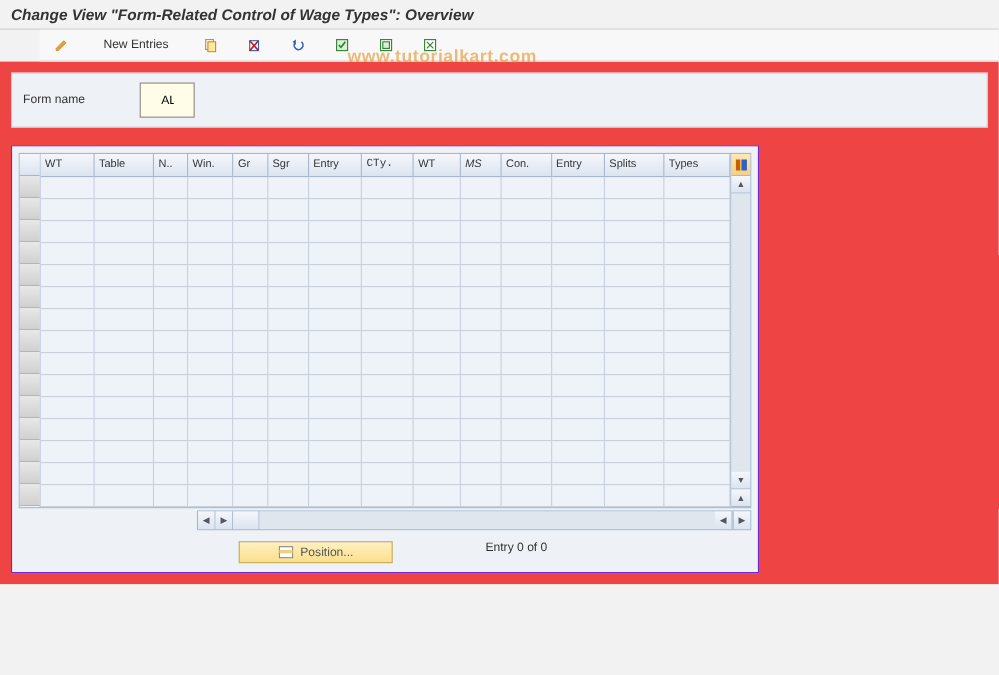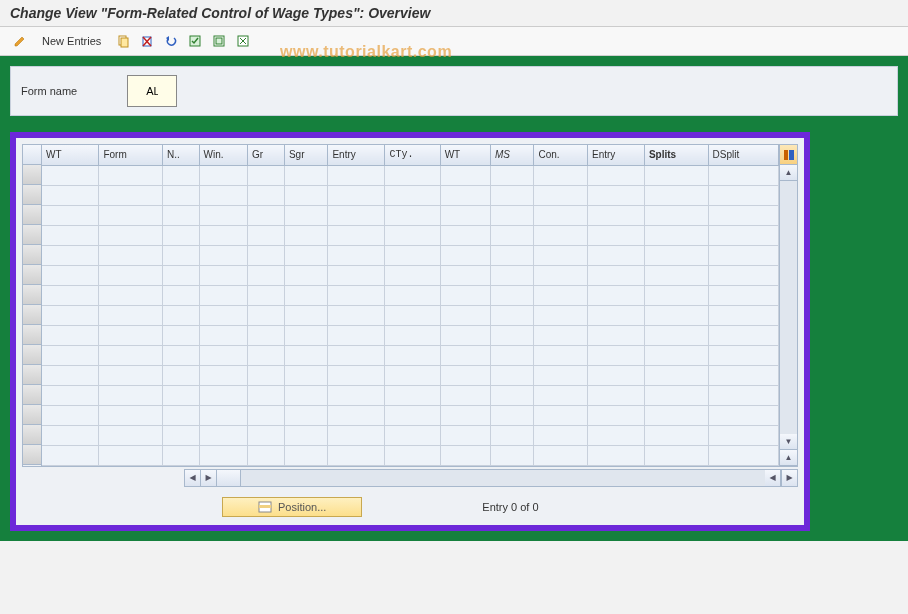--- a/index.html
+++ b/index.html
@@ -25,23 +25,24 @@
       font-size: 14px;
       font-style: italic;
       font-weight: bold;
       color: #333;
     }
     .toolbar {
       background: #f8f8f8;
       padding: 4px 10px;
       display: flex;
       align-items: center;
-      gap: 4px;
+      gap: 20px;
       border-bottom: 1px solid #d0d0d0;
       position: relative;
+      margin-left: 36px;
     }
     .toolbar-btn {
       width: 20px;
       height: 20px;
       display: inline-flex;
       align-items: center;
       justify-content: center;
       cursor: pointer;
       border: 1px solid transparent;
     }
@@ -58,21 +59,21 @@
       left: 280px;
       top: 16px;
       font-size: 16px;
       font-weight: bold;
       color: #e6a040;
       opacity: 0.7;
       letter-spacing: 0.5px;
     }
     .content-area {
       padding: 10px;
-      background: #15803d;
+      background: #ef4444;
     }
     .form-section {
       background: #eef1f5;
       border: 1px solid #c8d0dc;
       padding: 8px 10px;
       margin-bottom: 16px;
       display: flex;
       align-items: center;
       gap: 50px;
     }
@@ -83,23 +84,23 @@
     .form-input {
       border: 1px solid #888;
       background: #fffde8;
       padding: 2px 18px;
       font-size: 11px;
       width: 50px;
       height: 32px;
     }
     .table-container {
       background: #eef1f5;
-      border: 6px solid #6d28d9;
+      border: 1px solid #6d28d9;
       padding: 6px 6px 4px 6px;
-      width: 800px;
+      width: 680px;
     }
     .table-wrapper {
       display: flex;
       border: 1px solid #a8b8cc;
     }
     .row-selector-col {
       display: flex;
       flex-direction: column;
       border-right: 1px solid #a8b8cc;
     }
@@ -201,23 +202,22 @@
       background: linear-gradient(#f4f7fc, #dce4f0);
       border-right: 1px solid #a8b8cc;
       cursor: pointer;
     }
     .hscroll-track {
       flex: 1;
       background: #e0e6ee;
     }
     .footer-row {
       display: flex;
-      align-items: center;
       padding: 10px 0 4px 0;
-      gap: 120px;
+      gap: 84px;
     }
     .position-btn {
       margin-left: 200px;
       padding: 3px 35px;
       background: linear-gradient(#fef0c0, #fcdf8c);
       border: 1px solid #c8a850;
       font-size: 11px;
       color: #555;
       cursor: pointer;
       display: flex;
@@ -309,33 +309,33 @@
           <div class="row-sel-cell"></div>
           <div class="row-sel-cell"></div>
           <div class="row-sel-cell"></div>
           <div class="row-sel-cell"></div>
           <div class="row-sel-cell"></div>
         </div>
       <table class="data-table">
         <thead>
           <tr>
               <th style="width: 34px;">WT</th>
-              <th style="width: 38px;">Form</th>
+              <th style="width: 38px;">Table</th>
               <th style="width: 20px;">N..</th>
               <th style="width: 28px;">Win.</th>
               <th style="width: 22px;">Gr</th>
               <th style="width: 26px;">Sgr</th>
               <th style="width: 34px;">Entry</th>
               <th style="width: 30px; font-family: Liberation Mono, monospace;">CTy.</th>
               <th style="width: 30px;">WT</th>
               <th style="width: 26px; font-style: italic;">MS</th>
               <th style="width: 32px;">Con.</th>
               <th style="width: 34px;">Entry</th>
-              <th style="width: 38px; font-weight: bold;">Splits</th>
-              <th style="width: 42px;">DSplit</th>
+              <th style="width: 38px;">Splits</th>
+              <th style="width: 42px;">Types</th>
             </tr>
         </thead>
         <tbody>
             <tr>
               <td></td>
               <td></td>
               <td></td>
               <td></td>
               <td></td>
               <td></td>

